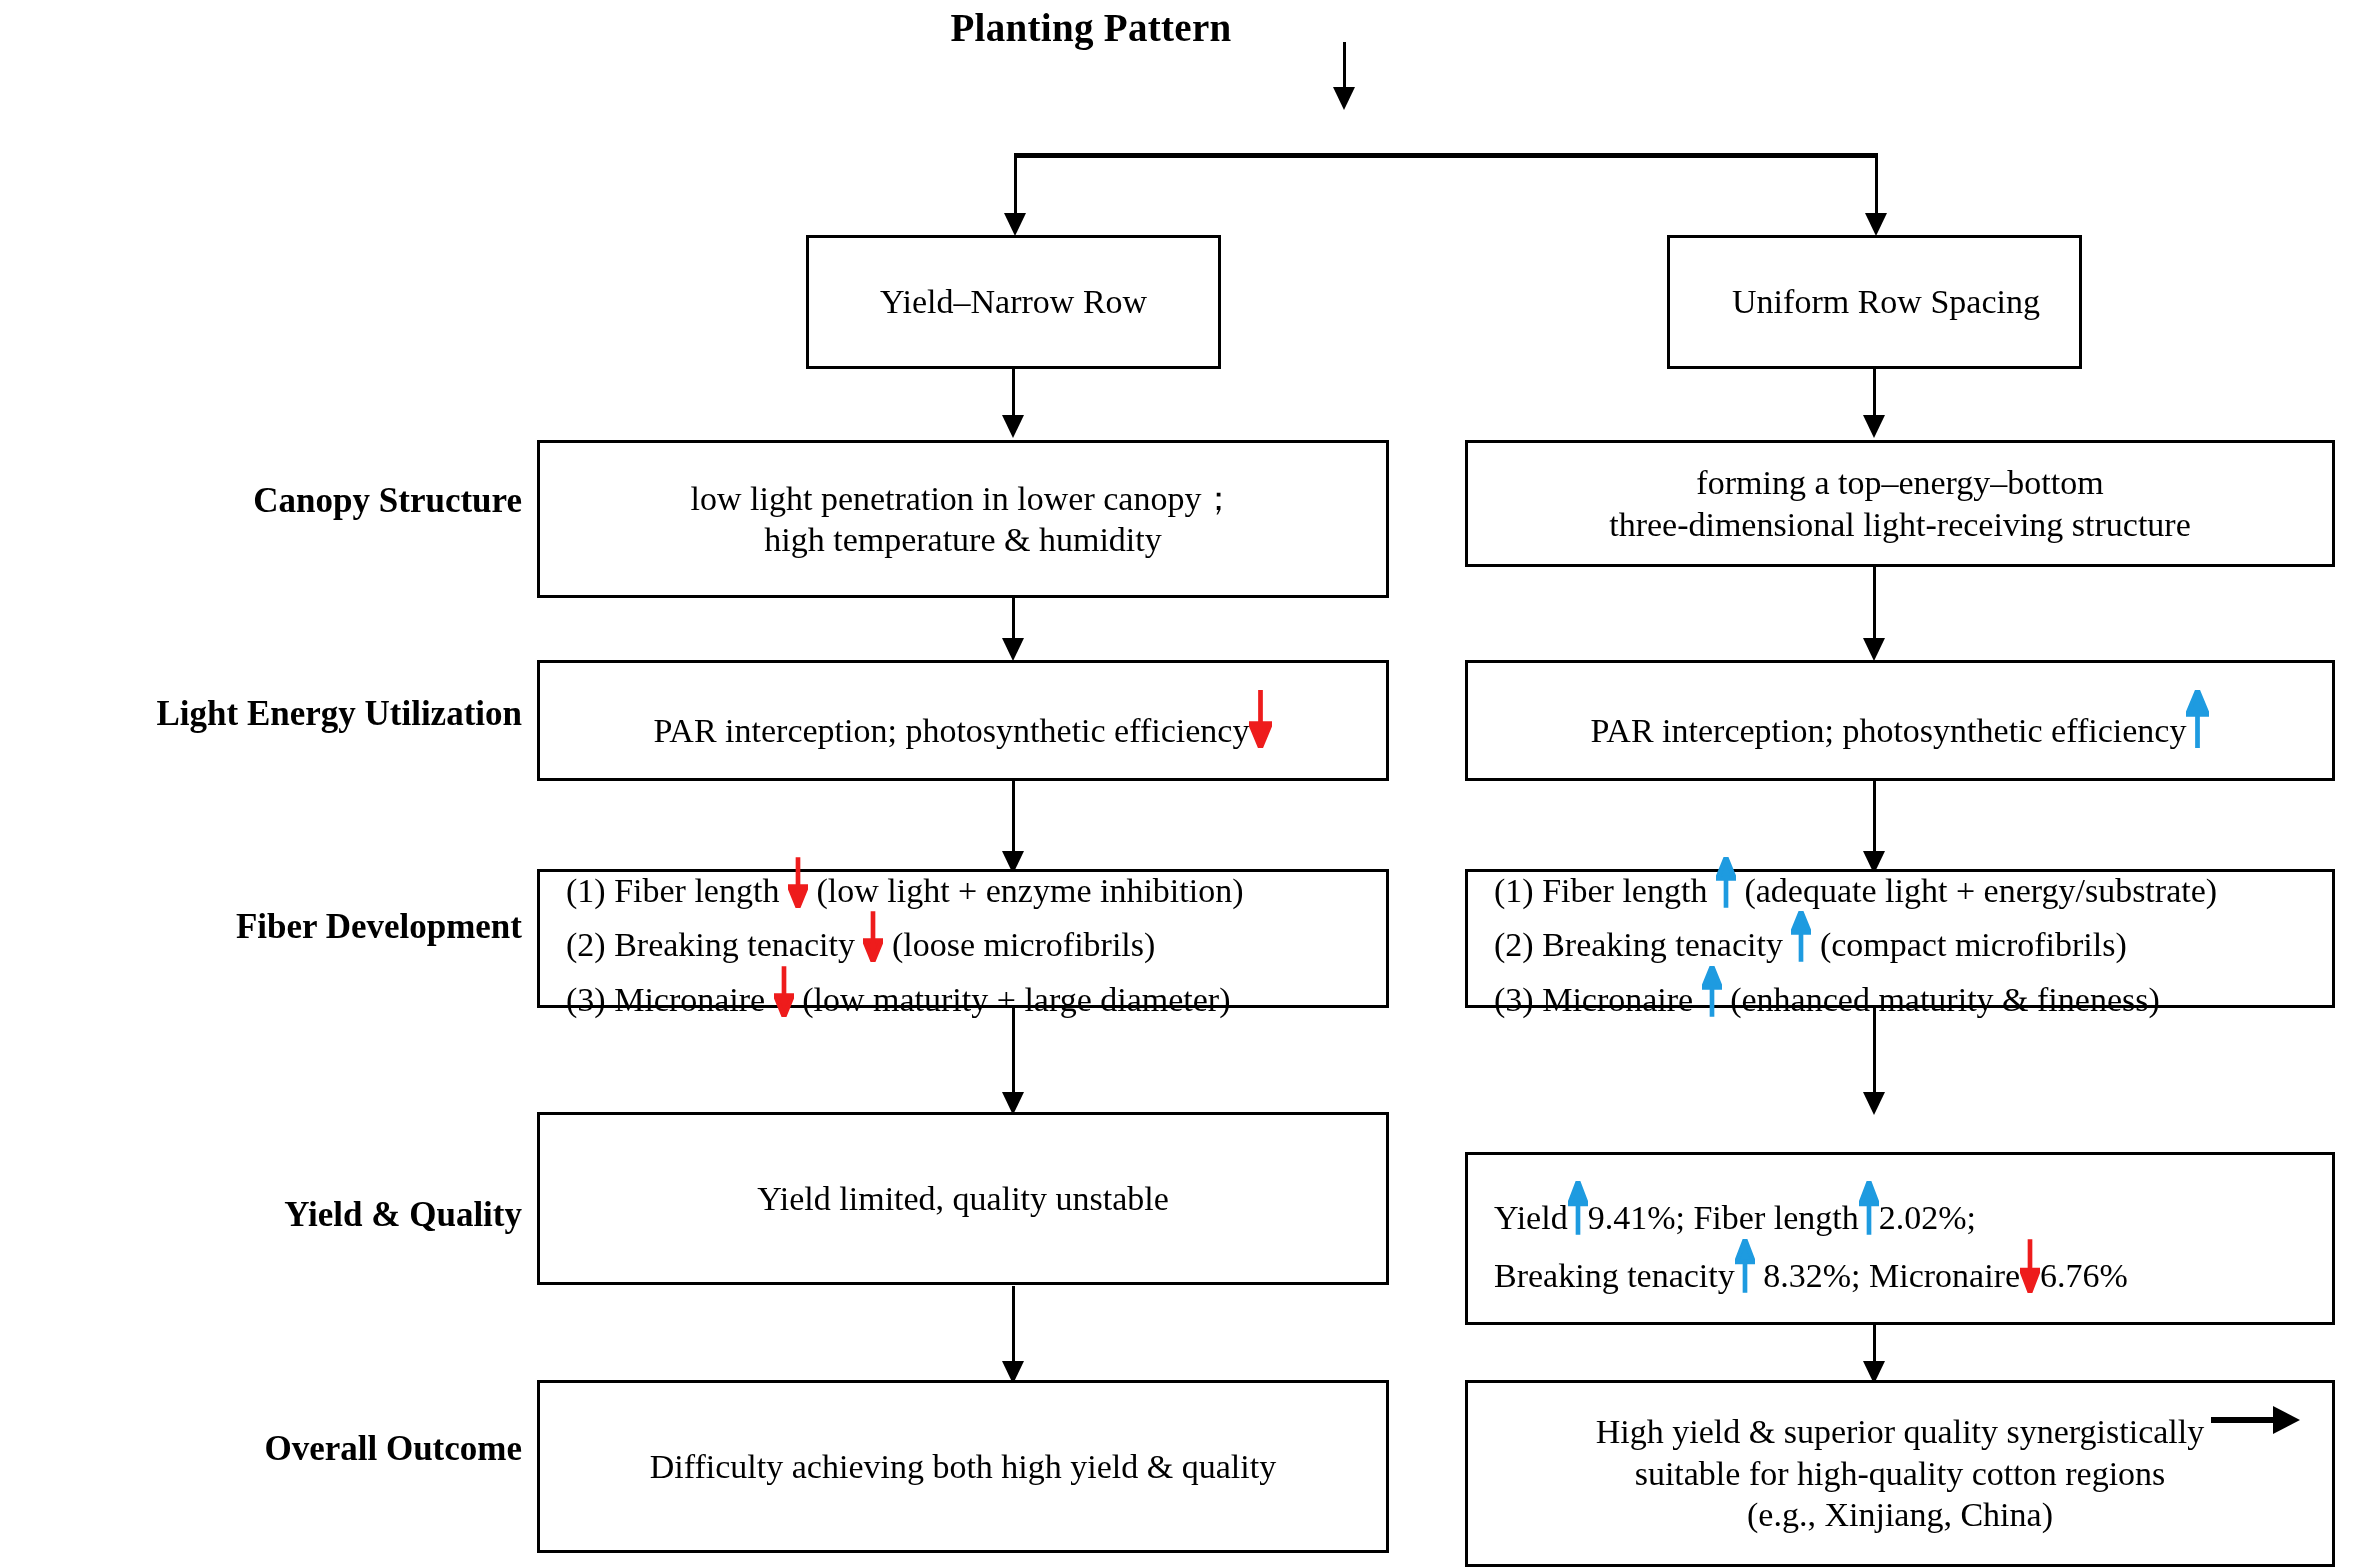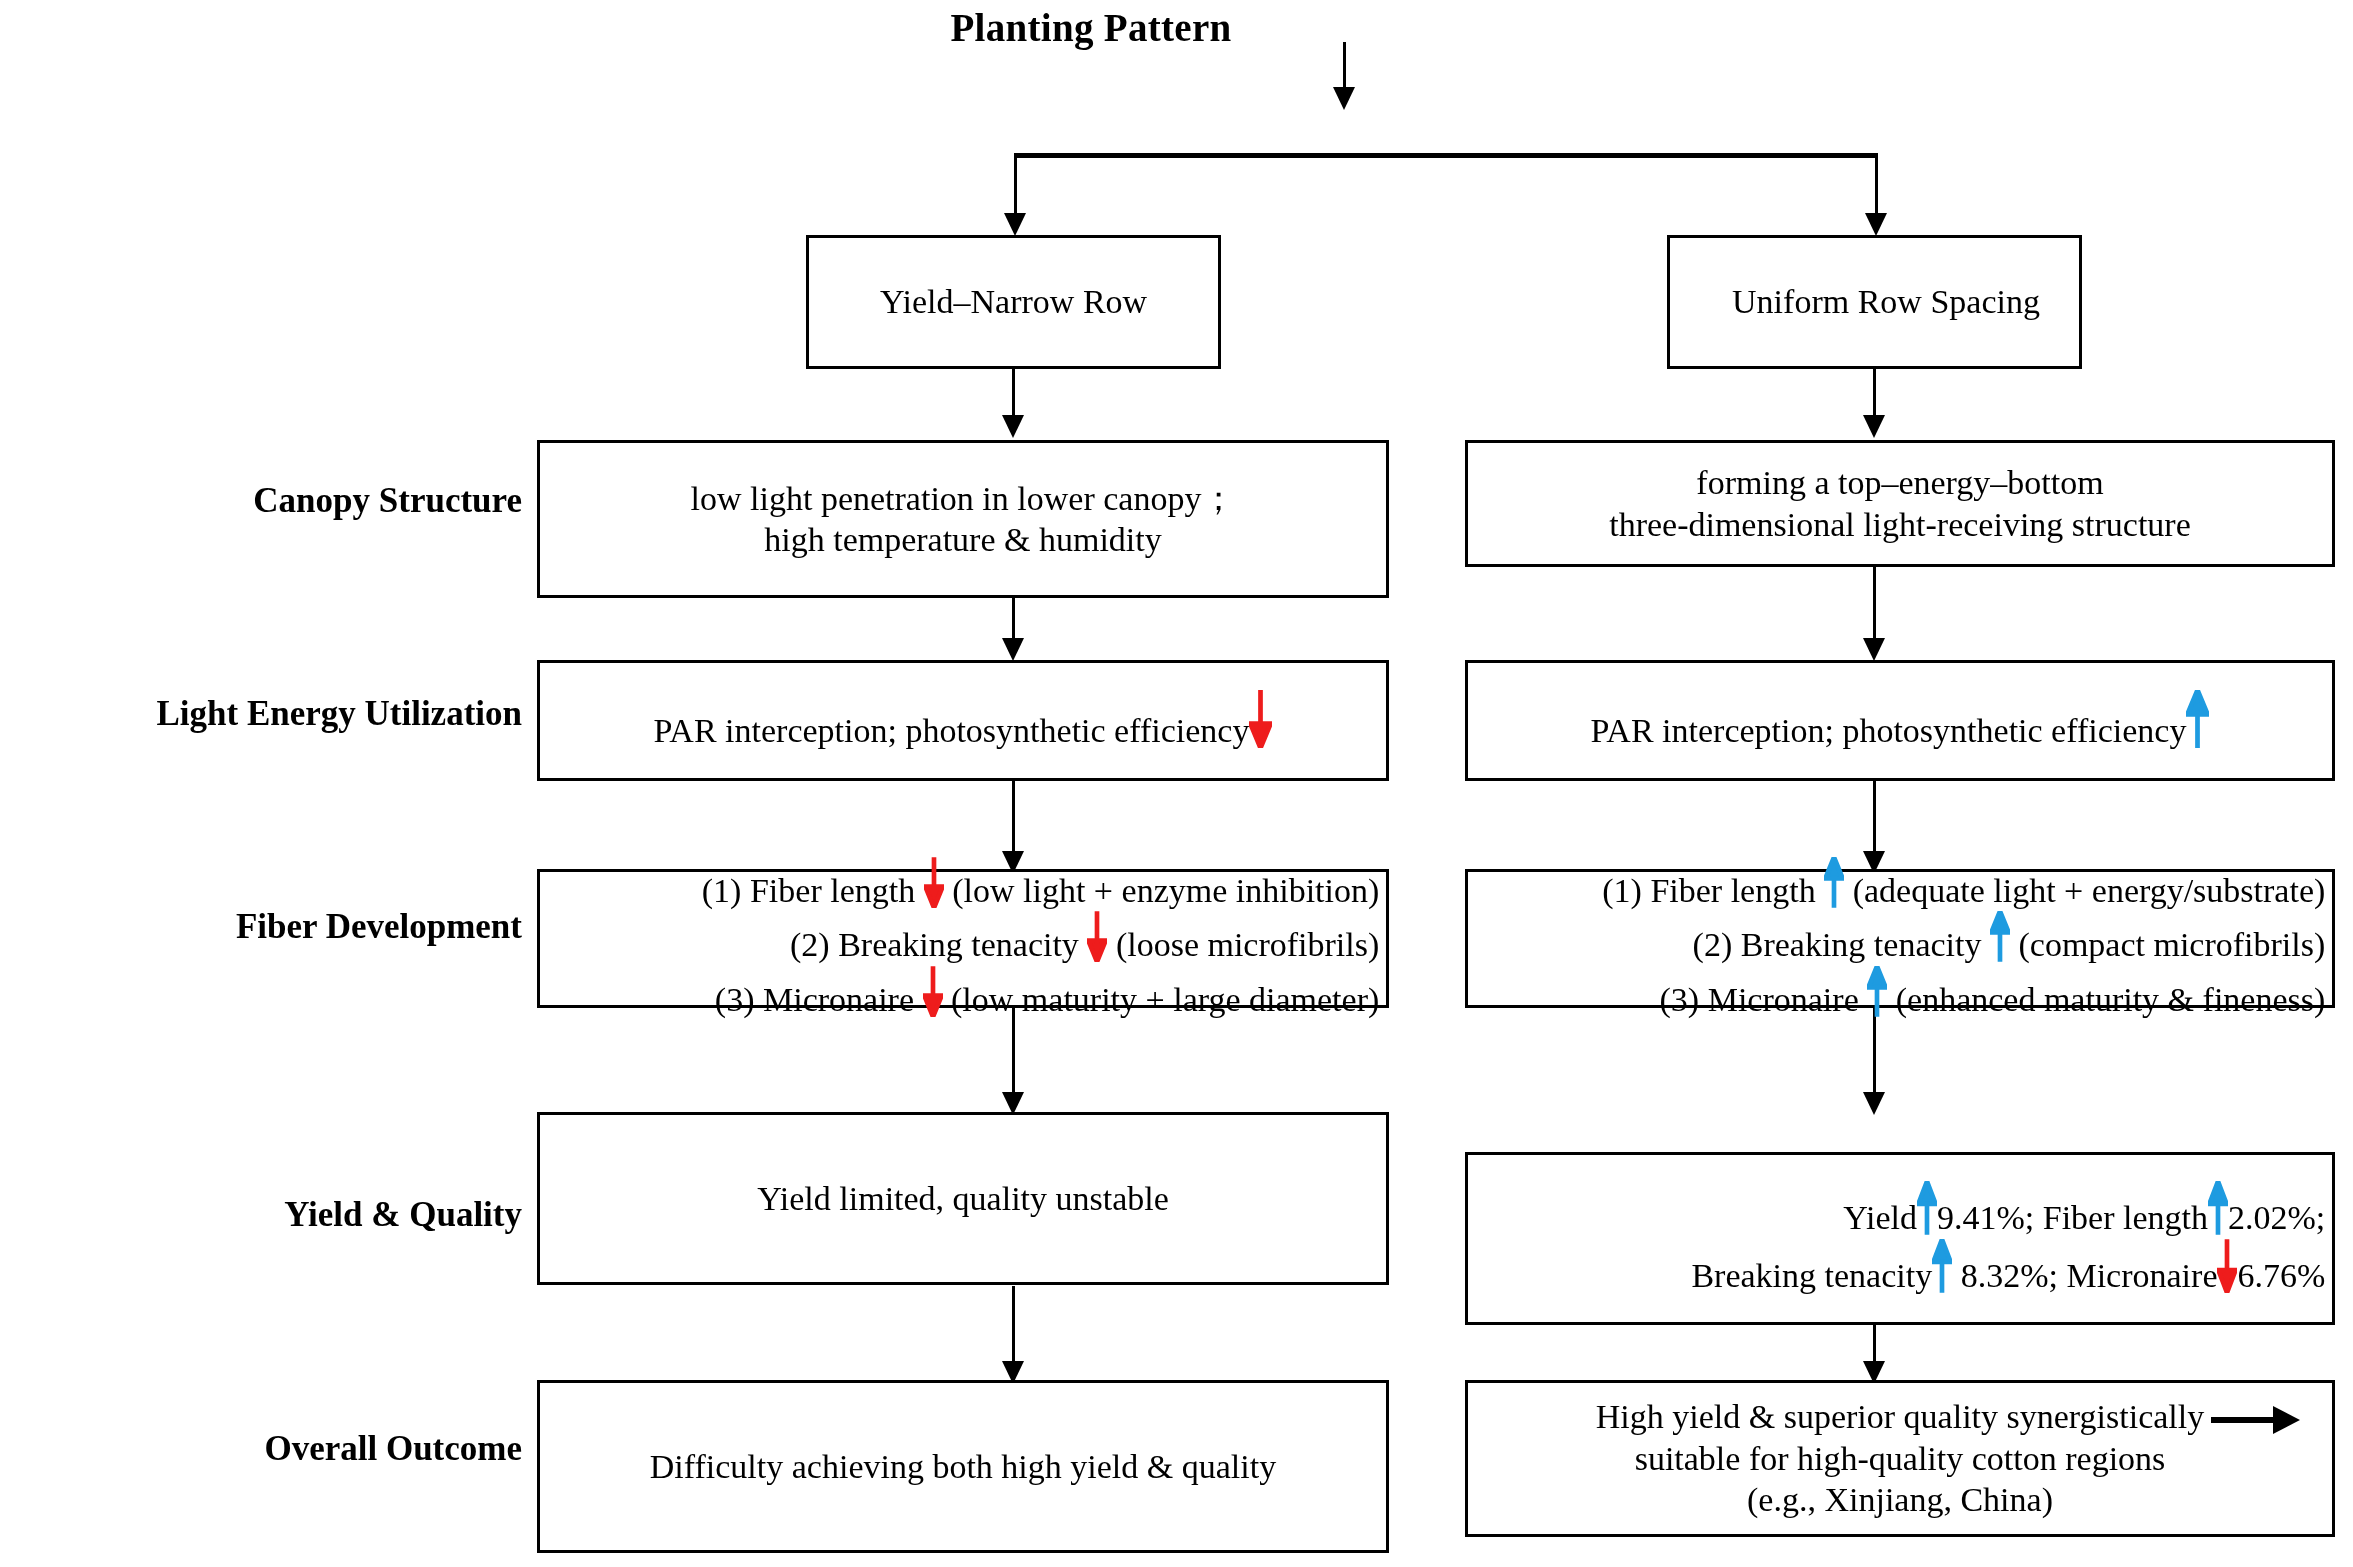--- a/index.html
+++ b/index.html
@@ -17,21 +17,21 @@
   }
 
   .box{
     position:absolute;border:3.4px solid #000;background:#fff;box-sizing:border-box;
     display:flex;align-items:center;justify-content:center;
   }
   .box .btxt{
     font-size:34px;line-height:1.22;text-align:center;width:100%;padding:0 6.7px;
     box-sizing:border-box;
   }
-  .box.left-align .btxt{text-align:right;padding-left:9px;}
+  .box.left-align .btxt{text-align:left;padding-left:26px;}
 
   .line{position:absolute;background:#000;}
   .vline{width:3.4px;}
   .hline{height:3.4px;}
 
   
   .arrowhead{
     position:absolute;width:0;height:0;
     border-left:11.4px solid transparent;
     border-right:11.4px solid transparent;
@@ -220,21 +220,21 @@
         <span>Breaking tenacity</span><span class="iarw"><svg width="20" height="54" viewBox="0 0 30 80">
               <path d="M15 80 L15 30 M15 0 L2 34 L28 34 Z" stroke="#1E9BE0" stroke-width="7" fill="#1E9BE0"></path>
             </svg></span> <span>8.32%;</span>
         <span>Micronaire</span><span class="iarw"><svg width="20" height="54" viewBox="0 0 30 80">
               <path d="M15 0 L15 50 M15 80 L2 46 L28 46 Z" stroke="#EE1C1C" stroke-width="7" fill="#EE1C1C"></path>
             </svg></span><span>6.76%</span>
       </div>
     </div>
   </div>
 
-  <div class="box" style="left:1465px;top:1380px;width:870px;height:157px;">
+  <div class="box" style="left:1465px;top:1380px;width:870px;height:187px;">
     <div class="btxt">
       <div>High yield &amp; superior quality synergistically</div>
       <div>suitable for high-quality cotton regions</div>
       <div>(e.g., Xinjiang, China)</div>
     </div>
   </div>
 
   <div class="rarrow" style="left:2211px;top:1406px;">
     <div class="shaft" style="width:62px;"></div>
     <div class="head"></div>

